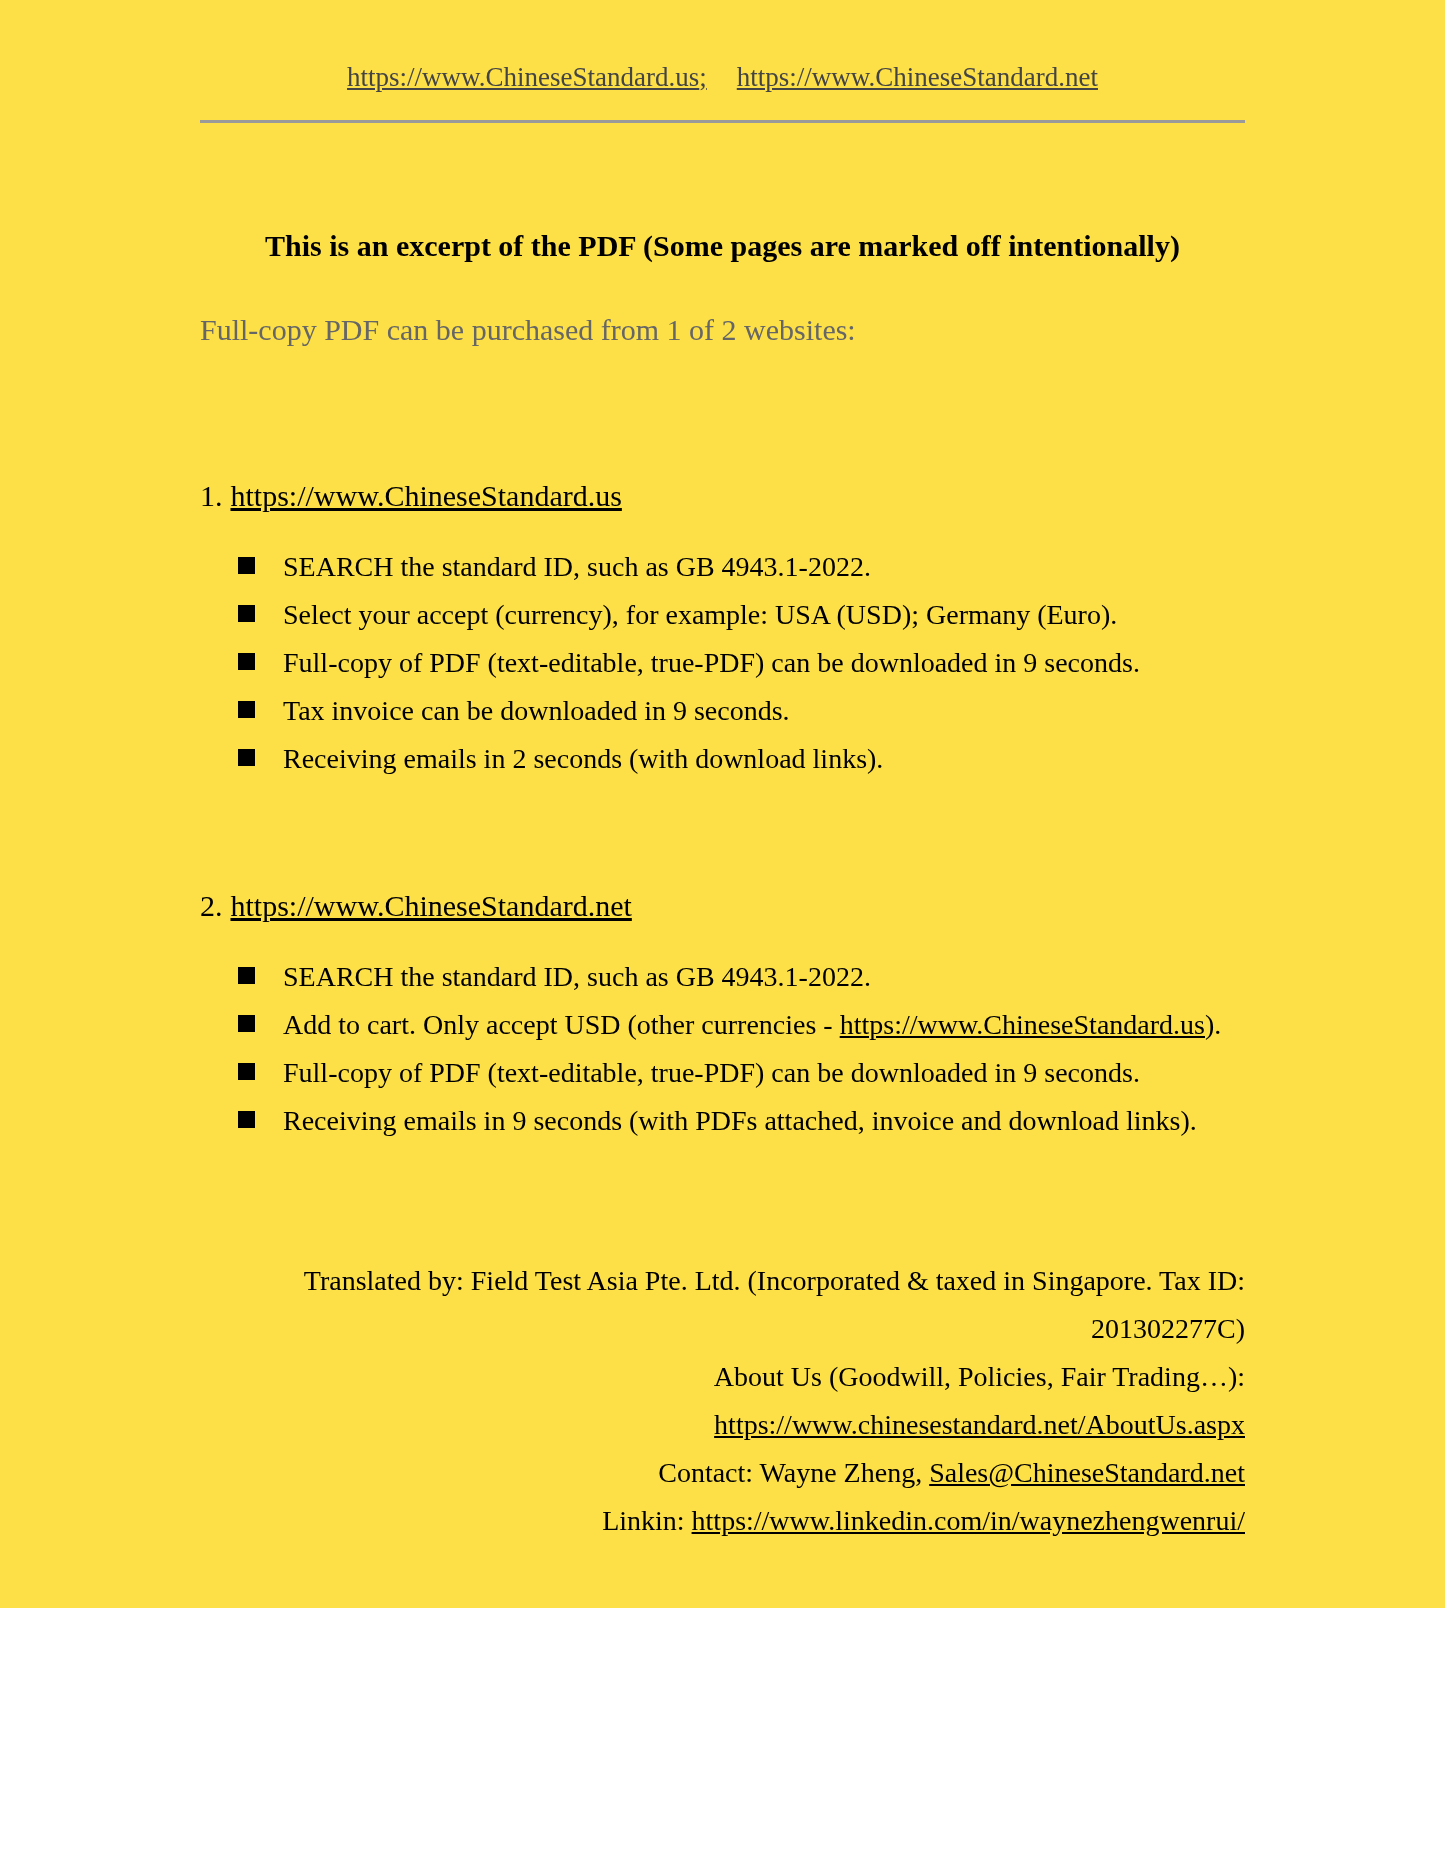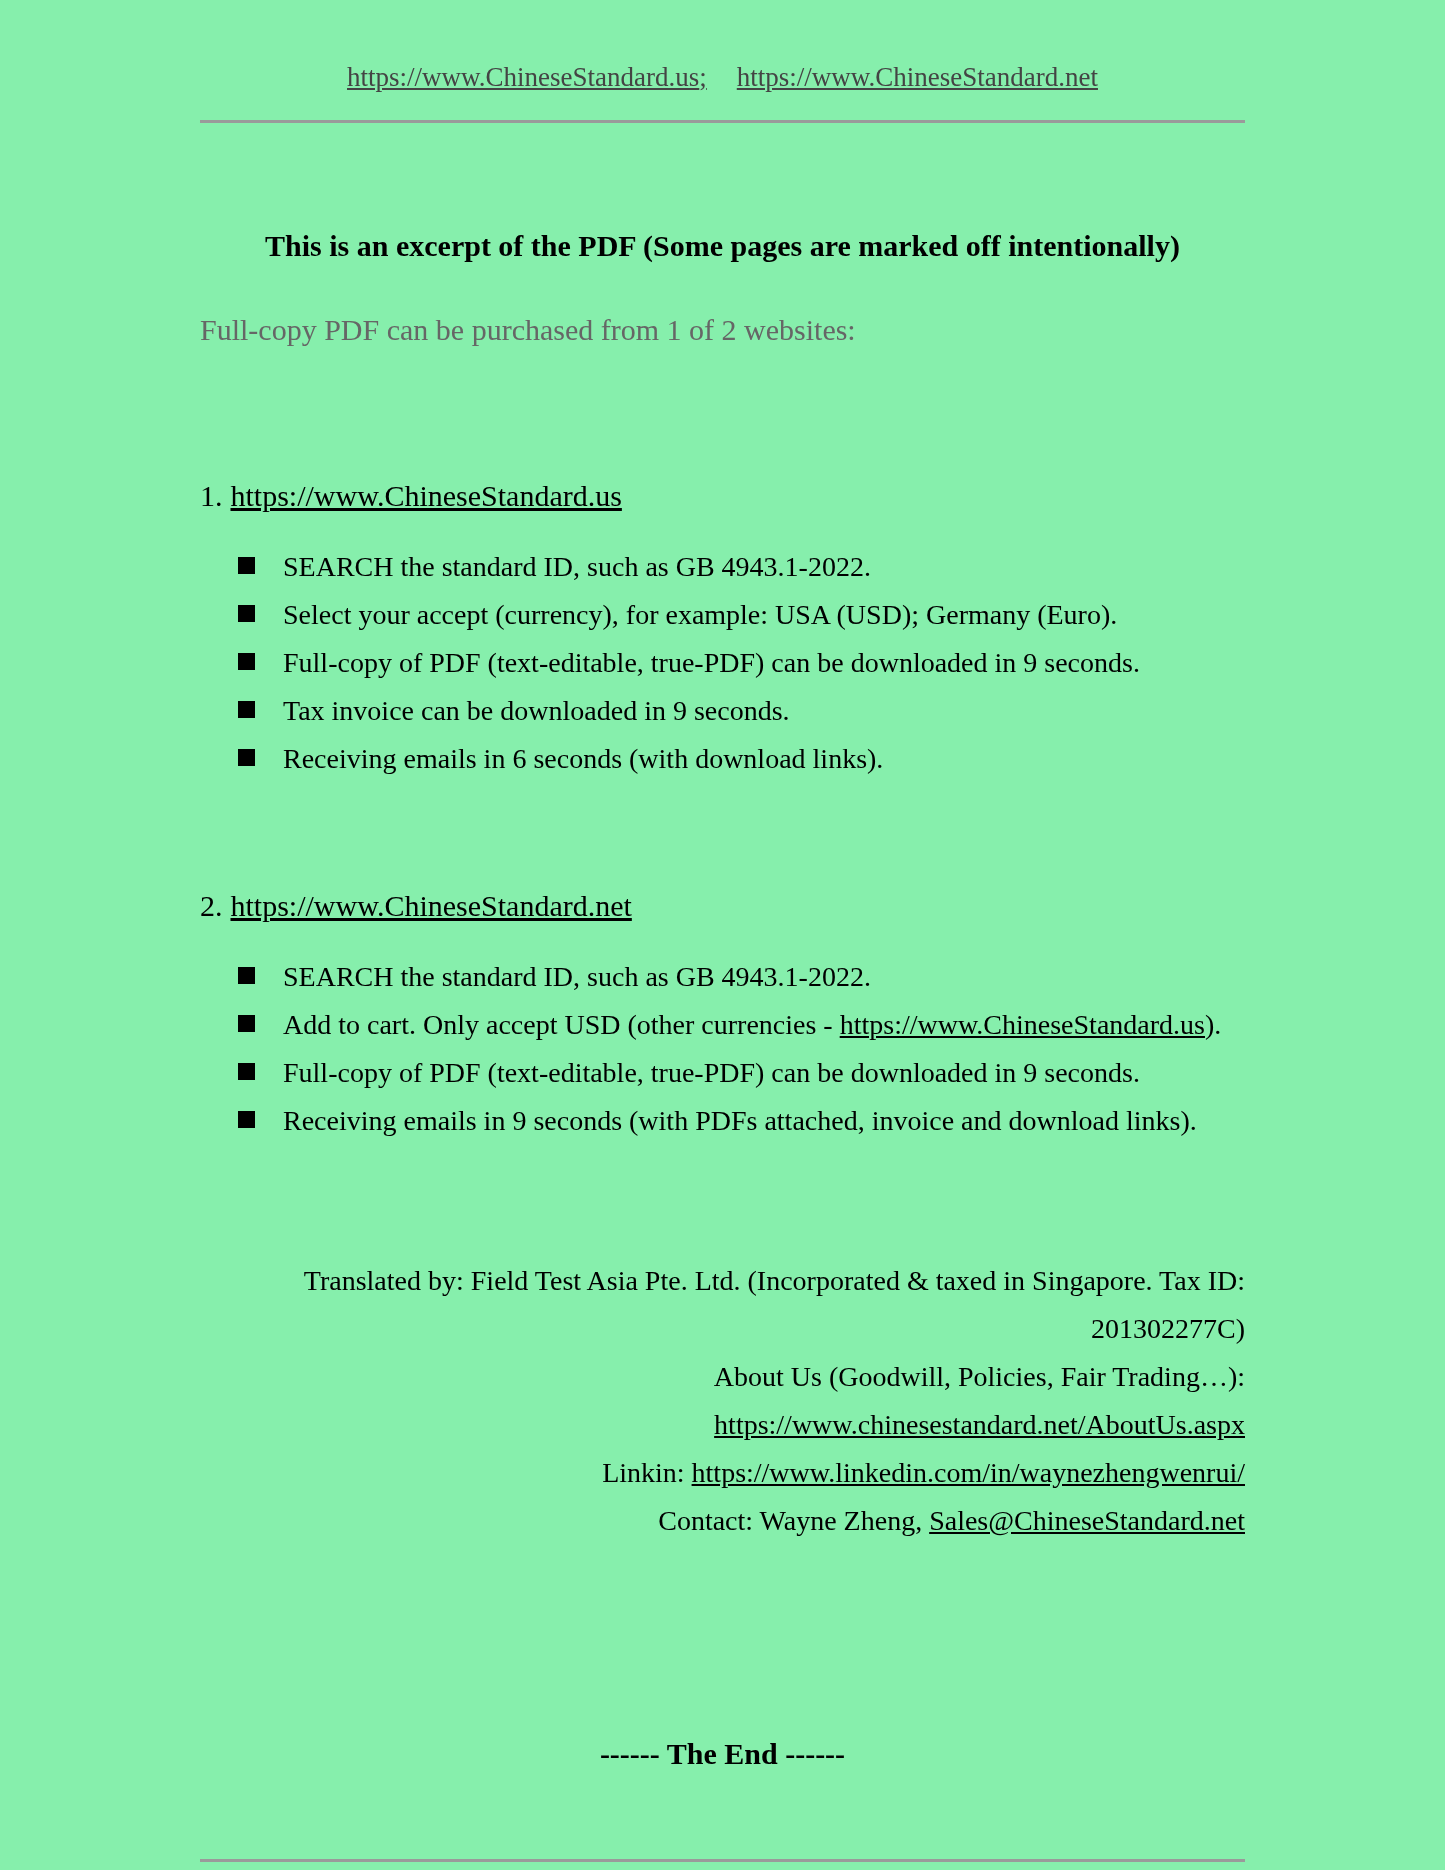--- a/index.html
+++ b/index.html
@@ -1,22 +1,22 @@
 <!DOCTYPE html>
 <html><head>
 <meta charset="utf-8">
 <style>
   * { margin: 0; padding: 0; box-sizing: border-box; }
   html, body { background: #ffffff; }
   .page {
     position: relative;
     width: 1445px;
-    height: 1870px;
+    height: 1608px;
     margin: 0 auto;
-    background: #86efac;
+    background: #fde047;
     font-family: "Liberation Serif", "DejaVu Serif", serif;
     color: #000000;
     overflow: hidden;
   }
   .content { padding: 0 200px; }
 
   
   .header {
     padding-top: 60px;
     text-align: center;
@@ -150,21 +150,21 @@
         <li>
           <span class="bullet-square"></span><span>Select your accept (currency), for example: USA (USD); Germany (Euro).</span><a class="inline-link"></a><span></span>
         </li>
         <li>
           <span class="bullet-square"></span><span>Full-copy of PDF (text-editable, true-PDF) can be downloaded in 9 seconds.</span><a class="inline-link"></a><span></span>
         </li>
         <li>
           <span class="bullet-square"></span><span>Tax invoice can be downloaded in 9 seconds.</span><a class="inline-link"></a><span></span>
         </li>
         <li>
-          <span class="bullet-square"></span><span>Receiving emails in 6 seconds (with download links).</span><a class="inline-link"></a><span></span>
+          <span class="bullet-square"></span><span>Receiving emails in 2 seconds (with download links).</span><a class="inline-link"></a><span></span>
         </li>
       </ul>
     </div>
 
     <div class="section-2">
       <div class="section-heading">
         <span>2.</span><a>https://www.ChineseStandard.net</a>
       </div>
       <ul class="bullet-list">
         <li>
@@ -183,24 +183,24 @@
     </div>
 
     <div class="contact">
       <div>
         <span>Translated by: Field Test Asia Pte. Ltd. (Incorporated &amp; taxed in Singapore. Tax ID: 201302277C)</span><a></a><span></span>
       </div>
       <div>
         <span>About Us (Goodwill, Policies, Fair Trading…): </span><a>https://www.chinesestandard.net/AboutUs.aspx</a><span></span>
       </div>
       <div>
+        <span>Contact: Wayne Zheng, </span><a>Sales@ChineseStandard.net</a><span></span>
+      </div>
+      <div>
         <span>Linkin: </span><a>https://www.linkedin.com/in/waynezhengwenrui/</a><span></span>
-      </div>
-      <div>
-        <span>Contact: Wayne Zheng, </span><a>Sales@ChineseStandard.net</a><span></span>
       </div>
     </div>
 
     <div class="end-marker">------ The End ------</div>
 
     <div class="rule rule-bottom"></div>
     <div class="footer-text">Chinese Standards</div>
   </div>
 
 </div>

